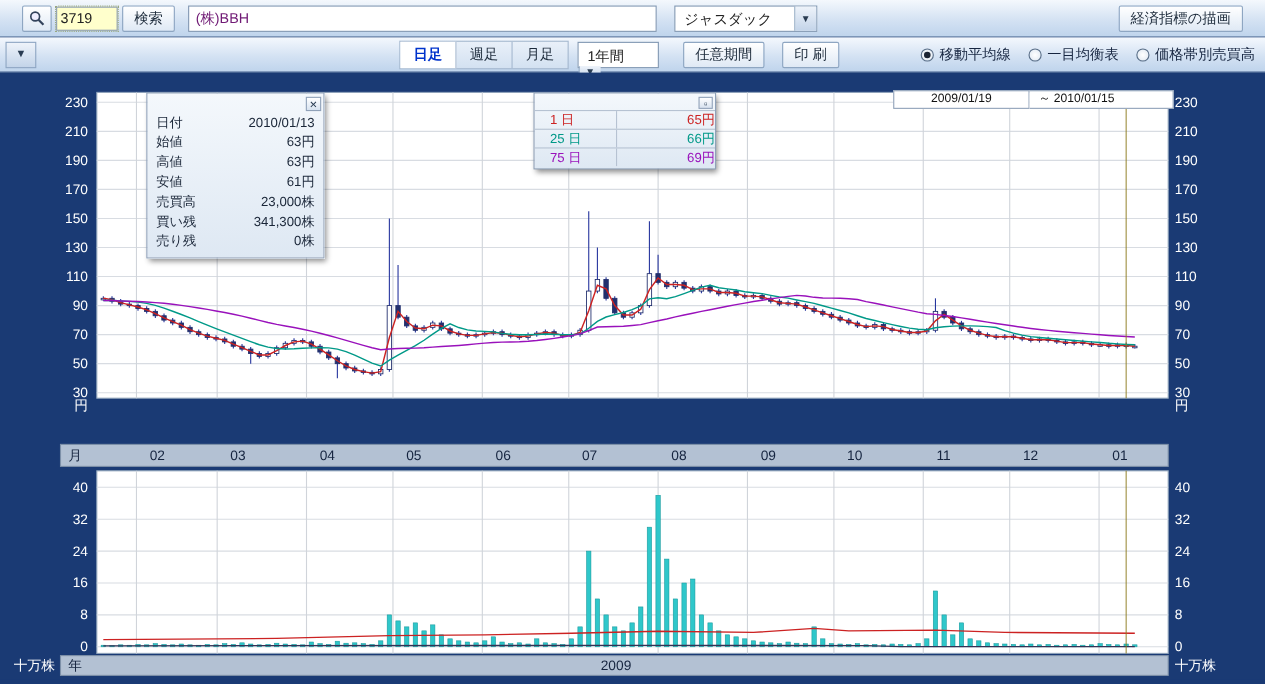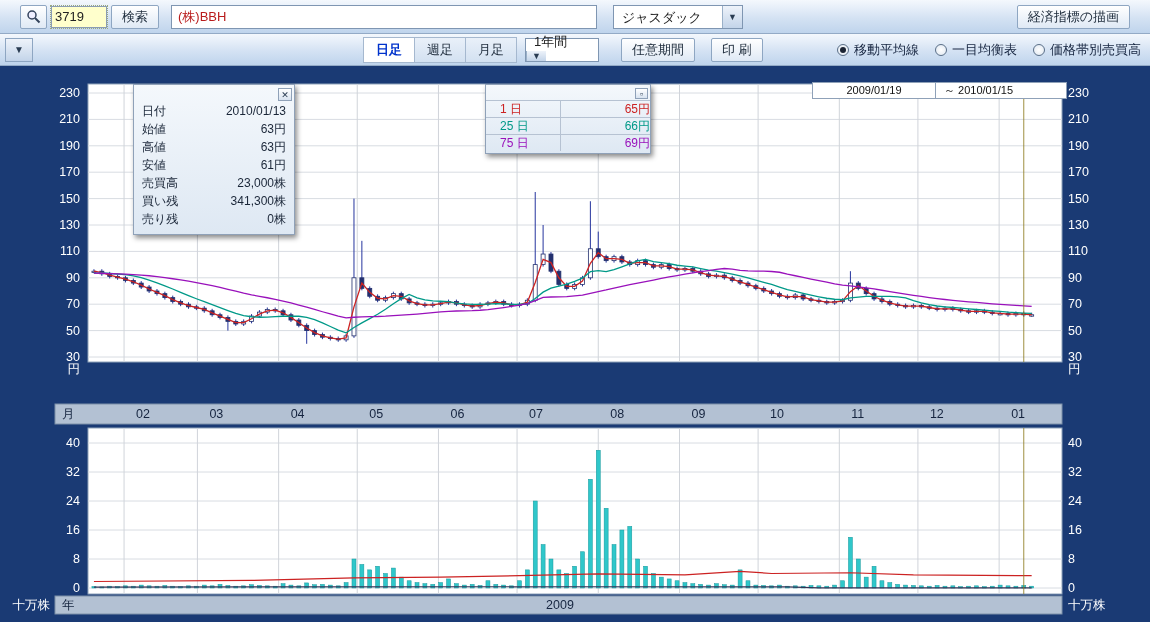--- a/index.html
+++ b/index.html
@@ -9,22 +9,22 @@
     font-family:"Liberation Sans", sans-serif;
     -webkit-font-smoothing:antialiased;
   }
   .toolbar{display:flex;align-items:center;background:linear-gradient(#f4f8fd,#d4e2f3 55%,#bfd4ec);border-bottom:1px solid #93aac6;box-sizing:border-box;}
   .row1{height:34px;padding:0 20px;gap:4px;}
   .row2{height:32px;padding:0 5px;gap:4px;}
   button{font-family:"Liberation Sans",sans-serif;cursor:pointer;}
   .std-btn{height:24px;background:linear-gradient(#ffffff,#dfe9f5);border:1px solid #8ea6c2;border-radius:2px;font-size:13px;color:#1c2a3a;padding:0 10px;white-space:nowrap;}
   .icon-btn{width:27px;height:24px;background:linear-gradient(#ffffff,#dfe9f5);border:1px solid #8ea6c2;border-radius:2px;display:flex;align-items:center;justify-content:center;padding:0;}
   .code-input{width:48px;height:18px;background:#ffffcc;border:1px solid #8a9cb4;outline:1px dotted #99a87f;font-size:13px;padding:1px 3px;color:#222;}
-  .name-input{width:412px;height:20px;border:1px solid #7f96b2;font-size:13px;padding:1px 6px;color:#b91c1c;background:#fff;margin-left:8px;}
-  .combo{display:flex;height:24px;border:1px solid #7f96b2;background:#fff;box-sizing:border-box;margin-left:12px;justify-content:flex-end;}
+  .name-input{width:412px;height:20px;border:1px solid #7f96b2;font-size:13px;padding:1px 6px;color:#701a75;background:#fff;margin-left:8px;}
+  .combo{display:flex;height:24px;border:1px solid #7f96b2;background:#fff;box-sizing:border-box;margin-left:12px;}
   .combo-field{padding:3px 8px 0 8px;font-size:13px;color:#222;}
   .combo-btn{width:20px;background:linear-gradient(#eef3fa,#c3d4e9);border:none;border-left:1px solid #9ab0c8;font-size:9px;color:#2a3c52;padding:0;}
   .dd-btn{width:28px;height:24px;background:linear-gradient(#eef3fa,#c3d4e9);border:1px solid #8ea6c2;font-size:10px;color:#2a3c52;padding:0;}
   .spacer-flex{margin-left:auto;}
   .tab-group{display:flex;margin-left:326px;border:1px solid #a5b8cf;background:linear-gradient(#e9f0f9,#d3e1f1);}
   .tab{height:24px;padding:0 12px;font-size:13px;border:none;border-right:1px solid #a5b8cf;background:transparent;color:#1c2a3a;}
   .tab:last-child{border-right:none;text-align:center;}
   .tab.selected{background:#ffffff;color:#0033cc;font-weight:bold;}
   .radio-group{display:flex;align-items:center;gap:16px;margin-left:auto;padding-right:4px;}
   .radio-item{display:flex;align-items:center;gap:5px;font-size:13px;color:#15243f;cursor:pointer;white-space:nowrap;}

